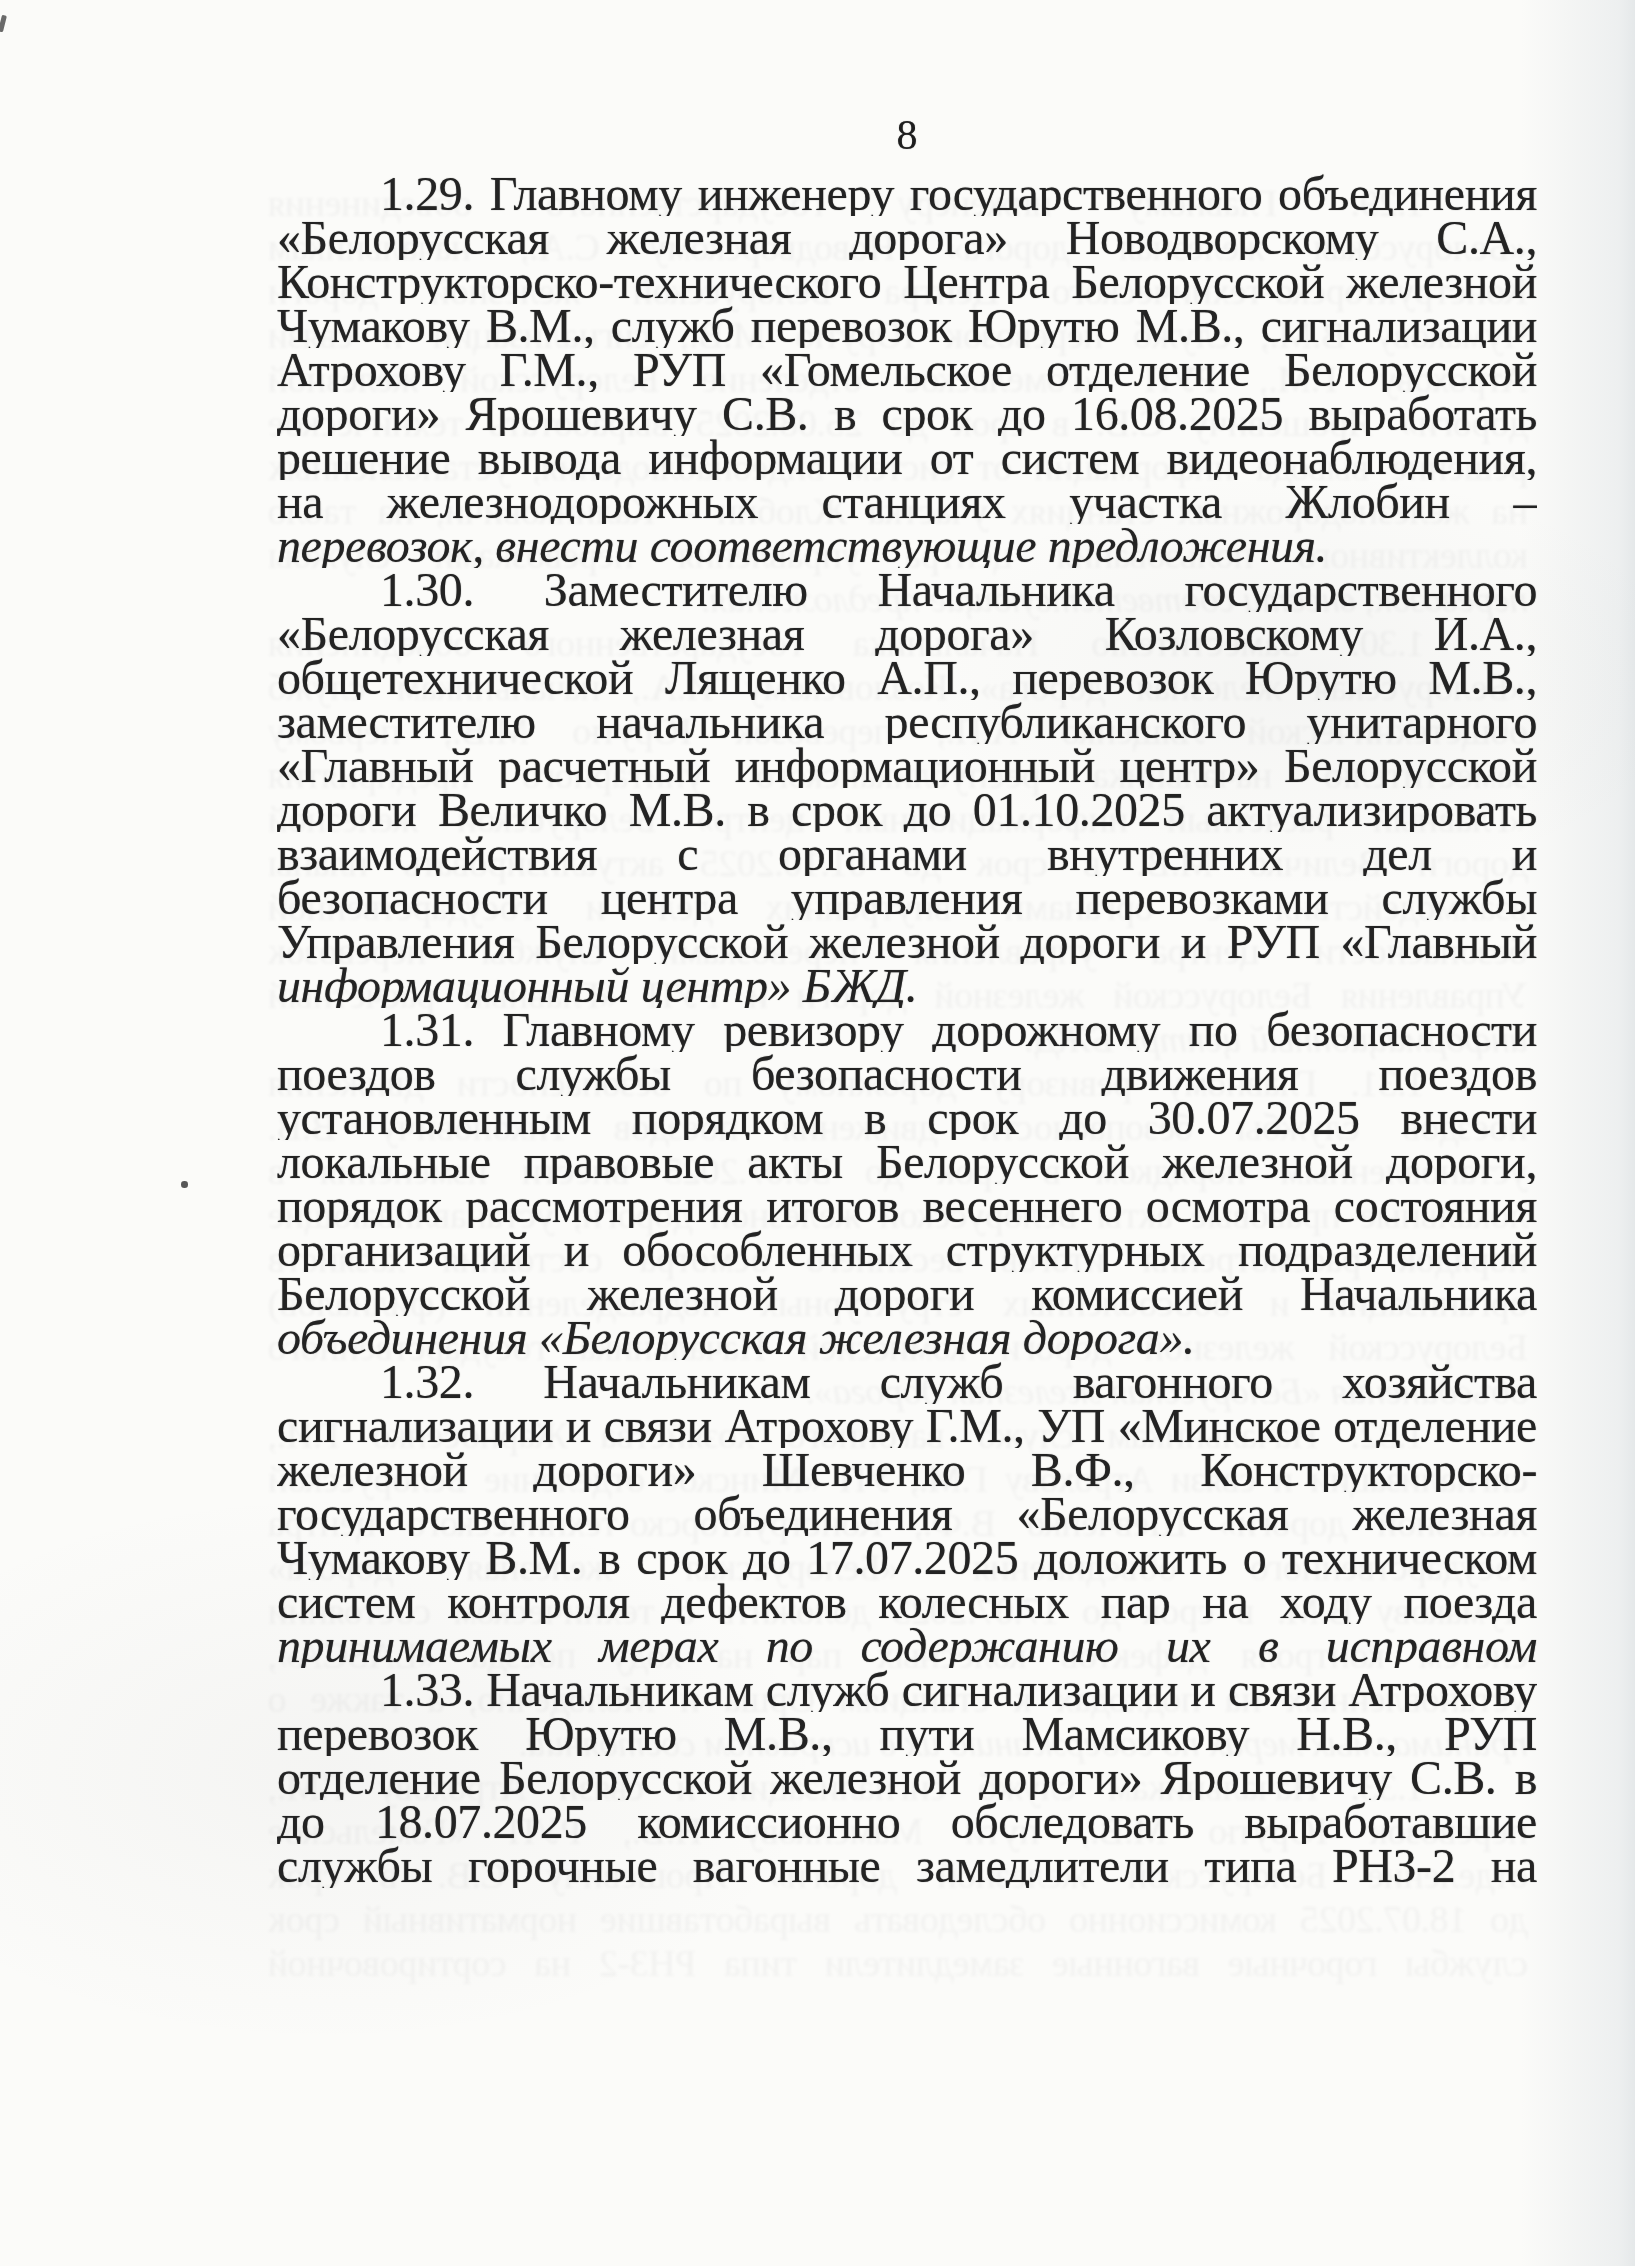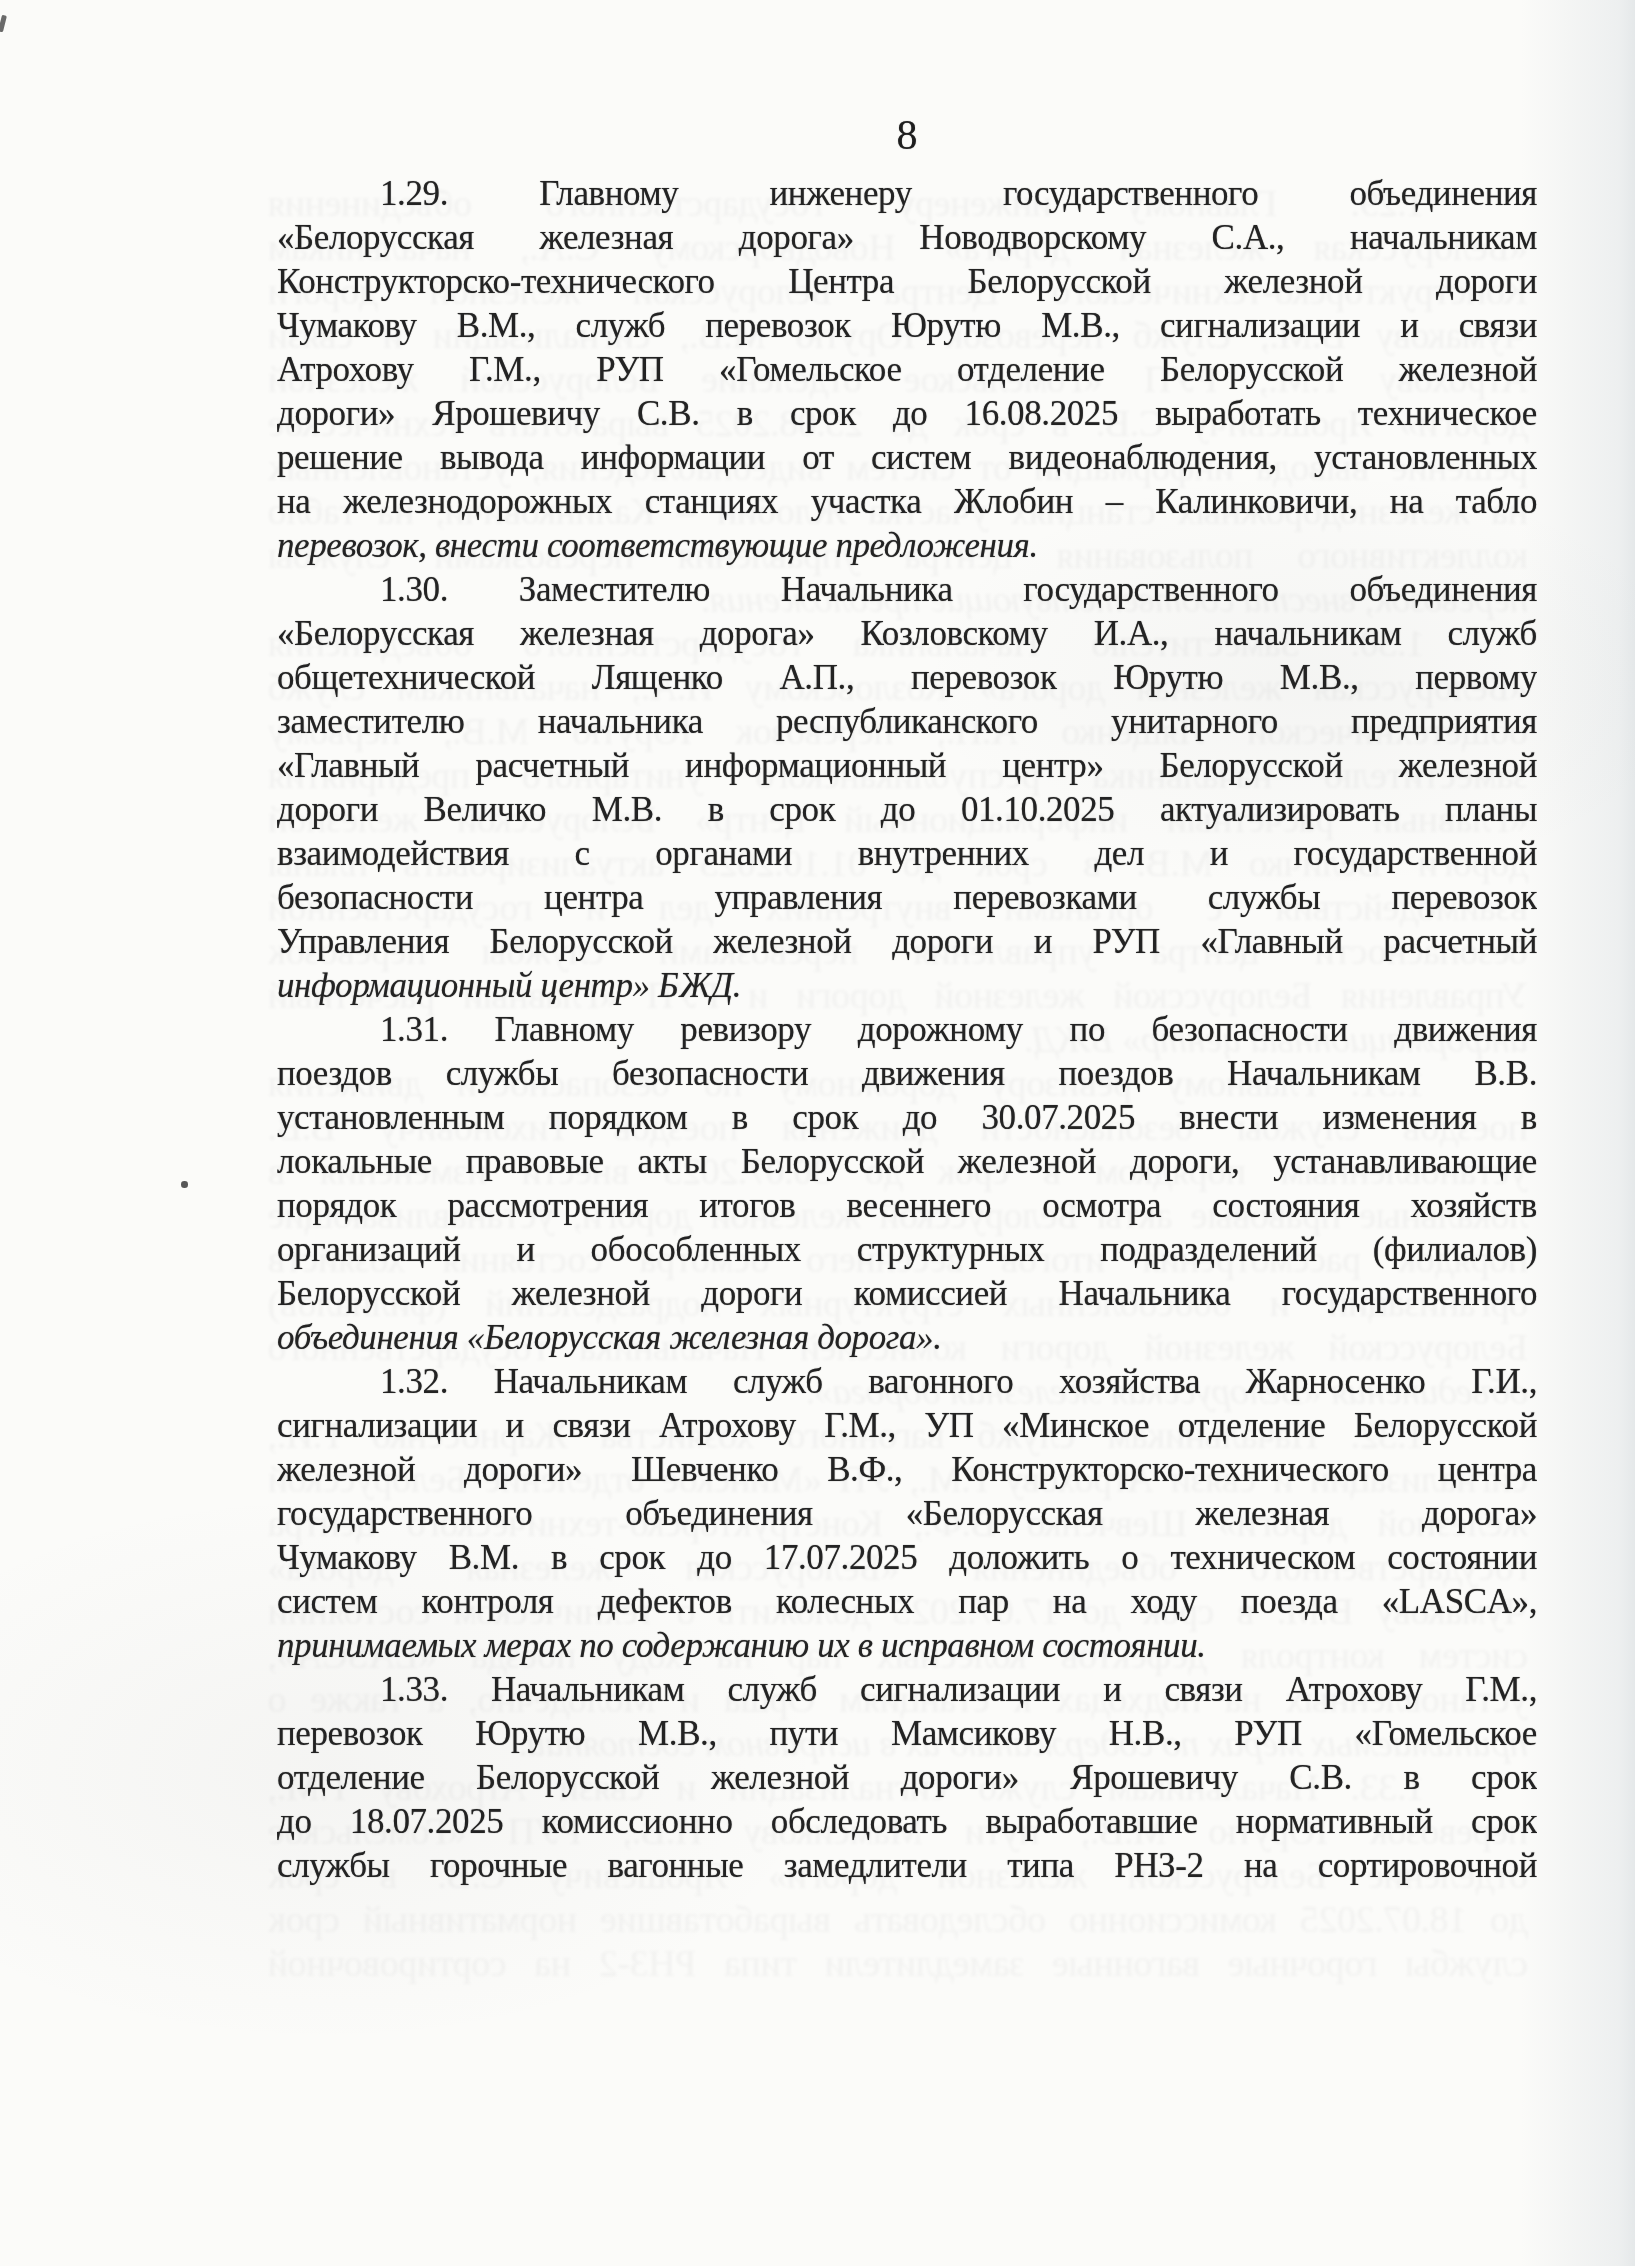--- a/index.html
+++ b/index.html
@@ -30,21 +30,21 @@
     font-size: 42px;
     line-height: 44px;
     color: #1e1e1e;
     text-shadow: 0 0 0.9px rgba(25,25,25,0.5);
   }
   .text-block {
     position: absolute;
     left: 277px;
     top: 172px;
     width: 1260px;
-    font-size: 35px;
+    font-size: 48px;
     line-height: 44px;
     letter-spacing: -0.4px;
     color: #232323;
     text-shadow: 0 0 1.1px rgba(25,25,25,0.55);
   }
   .para { margin: 0; padding: 0; }
   .line {
     height: 44px;
     overflow: hidden;
     text-align: justify;

